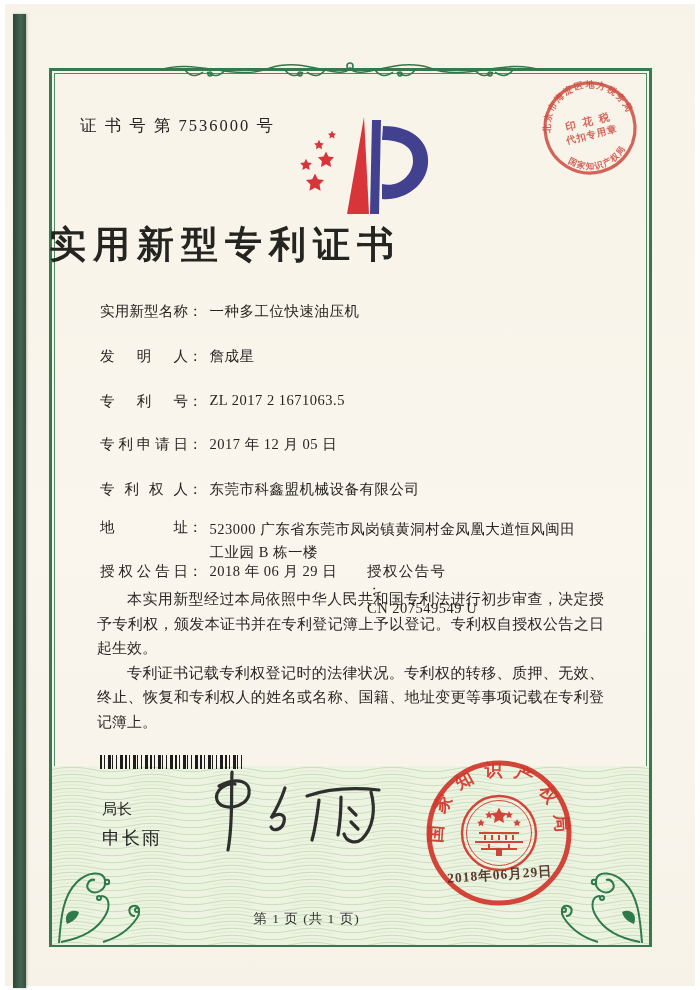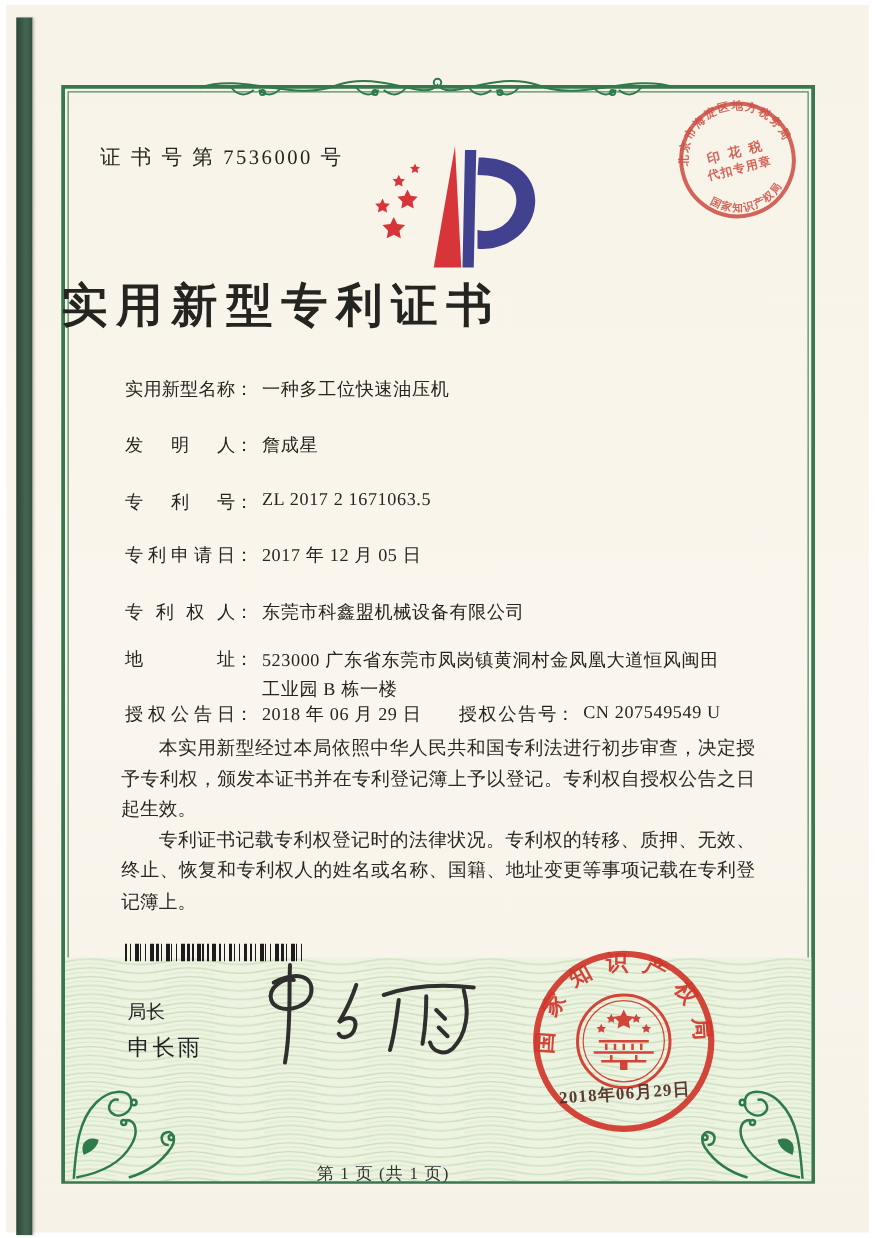--- a/index.html
+++ b/index.html
@@ -21,37 +21,37 @@
   .title { position:absolute; left:44px; top:216px; width:603px; text-align:left;
     font-size:37px; font-weight:700; letter-spacing:7px; color:#242420; }
   .logo { position:absolute; left:286px; top:110px; }
   .stamp { position:absolute; left:533px; top:72px; }
   .field-row { position:absolute; left:95px; display:flex; align-items:flex-start;
     font-size:14.5px; color:#262420; white-space:nowrap; }
   .f-label { display:inline-block; width:88px; text-align:justify; text-align-last:justify; }
   .f-colon { margin-right:7px; }
   .f-value { letter-spacing:.5px; }
   .addr-val div { line-height:23px; white-space:nowrap; }
-  .grant2 { position:absolute; left:267px; display:flex; }
+  .grant2 { position:absolute; left:267px; display:flex;flex-direction:column; }
   .body-text { position:absolute; left:92px; top:583px; width:507px; font-size:15px;
     line-height:24.6px; color:#2a2825; text-align:justify; }
   .body-text p { text-indent:2em; }
   .barcode { position:absolute; left:95px; top:751px; width:142px; height:14px;
     background:repeating-linear-gradient(90deg,#1c1c1c 0 2px,transparent 2px 4px,
       #1c1c1c 4px 5px,transparent 5px 8px,#1c1c1c 8px 11px,transparent 11px 12px,
       #1c1c1c 12px 13px,transparent 13px 16px,#1c1c1c 16px 17px,transparent 17px 20px,
       #1c1c1c 20px 23px,transparent 23px 25px); }
   .director { position:absolute; left:97px; top:796px; font-size:15px; color:#222; }
   .director-name { position:absolute; left:97px; top:822px; font-size:18px; color:#222;
     letter-spacing:2px; }
   .sig { position:absolute; left:198px; top:760px; }
   .seal { position:absolute; left:418px; top:753px; }
   .flourish { position:absolute; }
   .footer { position:absolute; left:44px; top:906px; width:515px; text-align:center;
-    font-size:13.5px; color:#333; letter-spacing:1px;margin-top:20px; }
+    font-size:13.5px; color:#333; letter-spacing:1px; }
   text { font-family:"Liberation Serif","DejaVu Serif",serif; }
 </style>
 </head>
 <body>
 
 <div class="paper">
 
   <div class="spine"></div>
   <div class="frame"></div>
 

